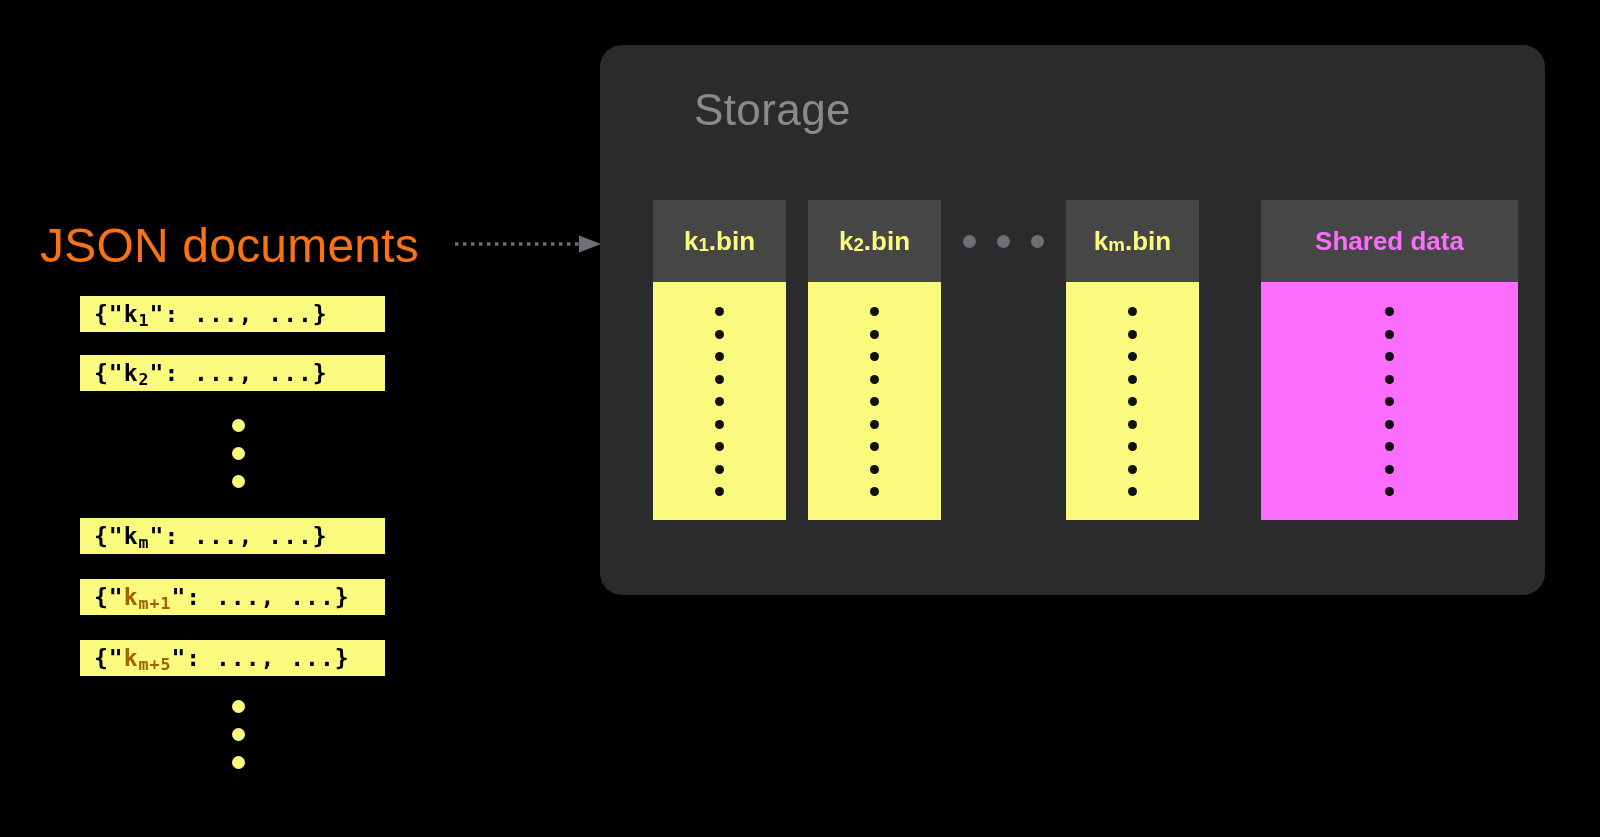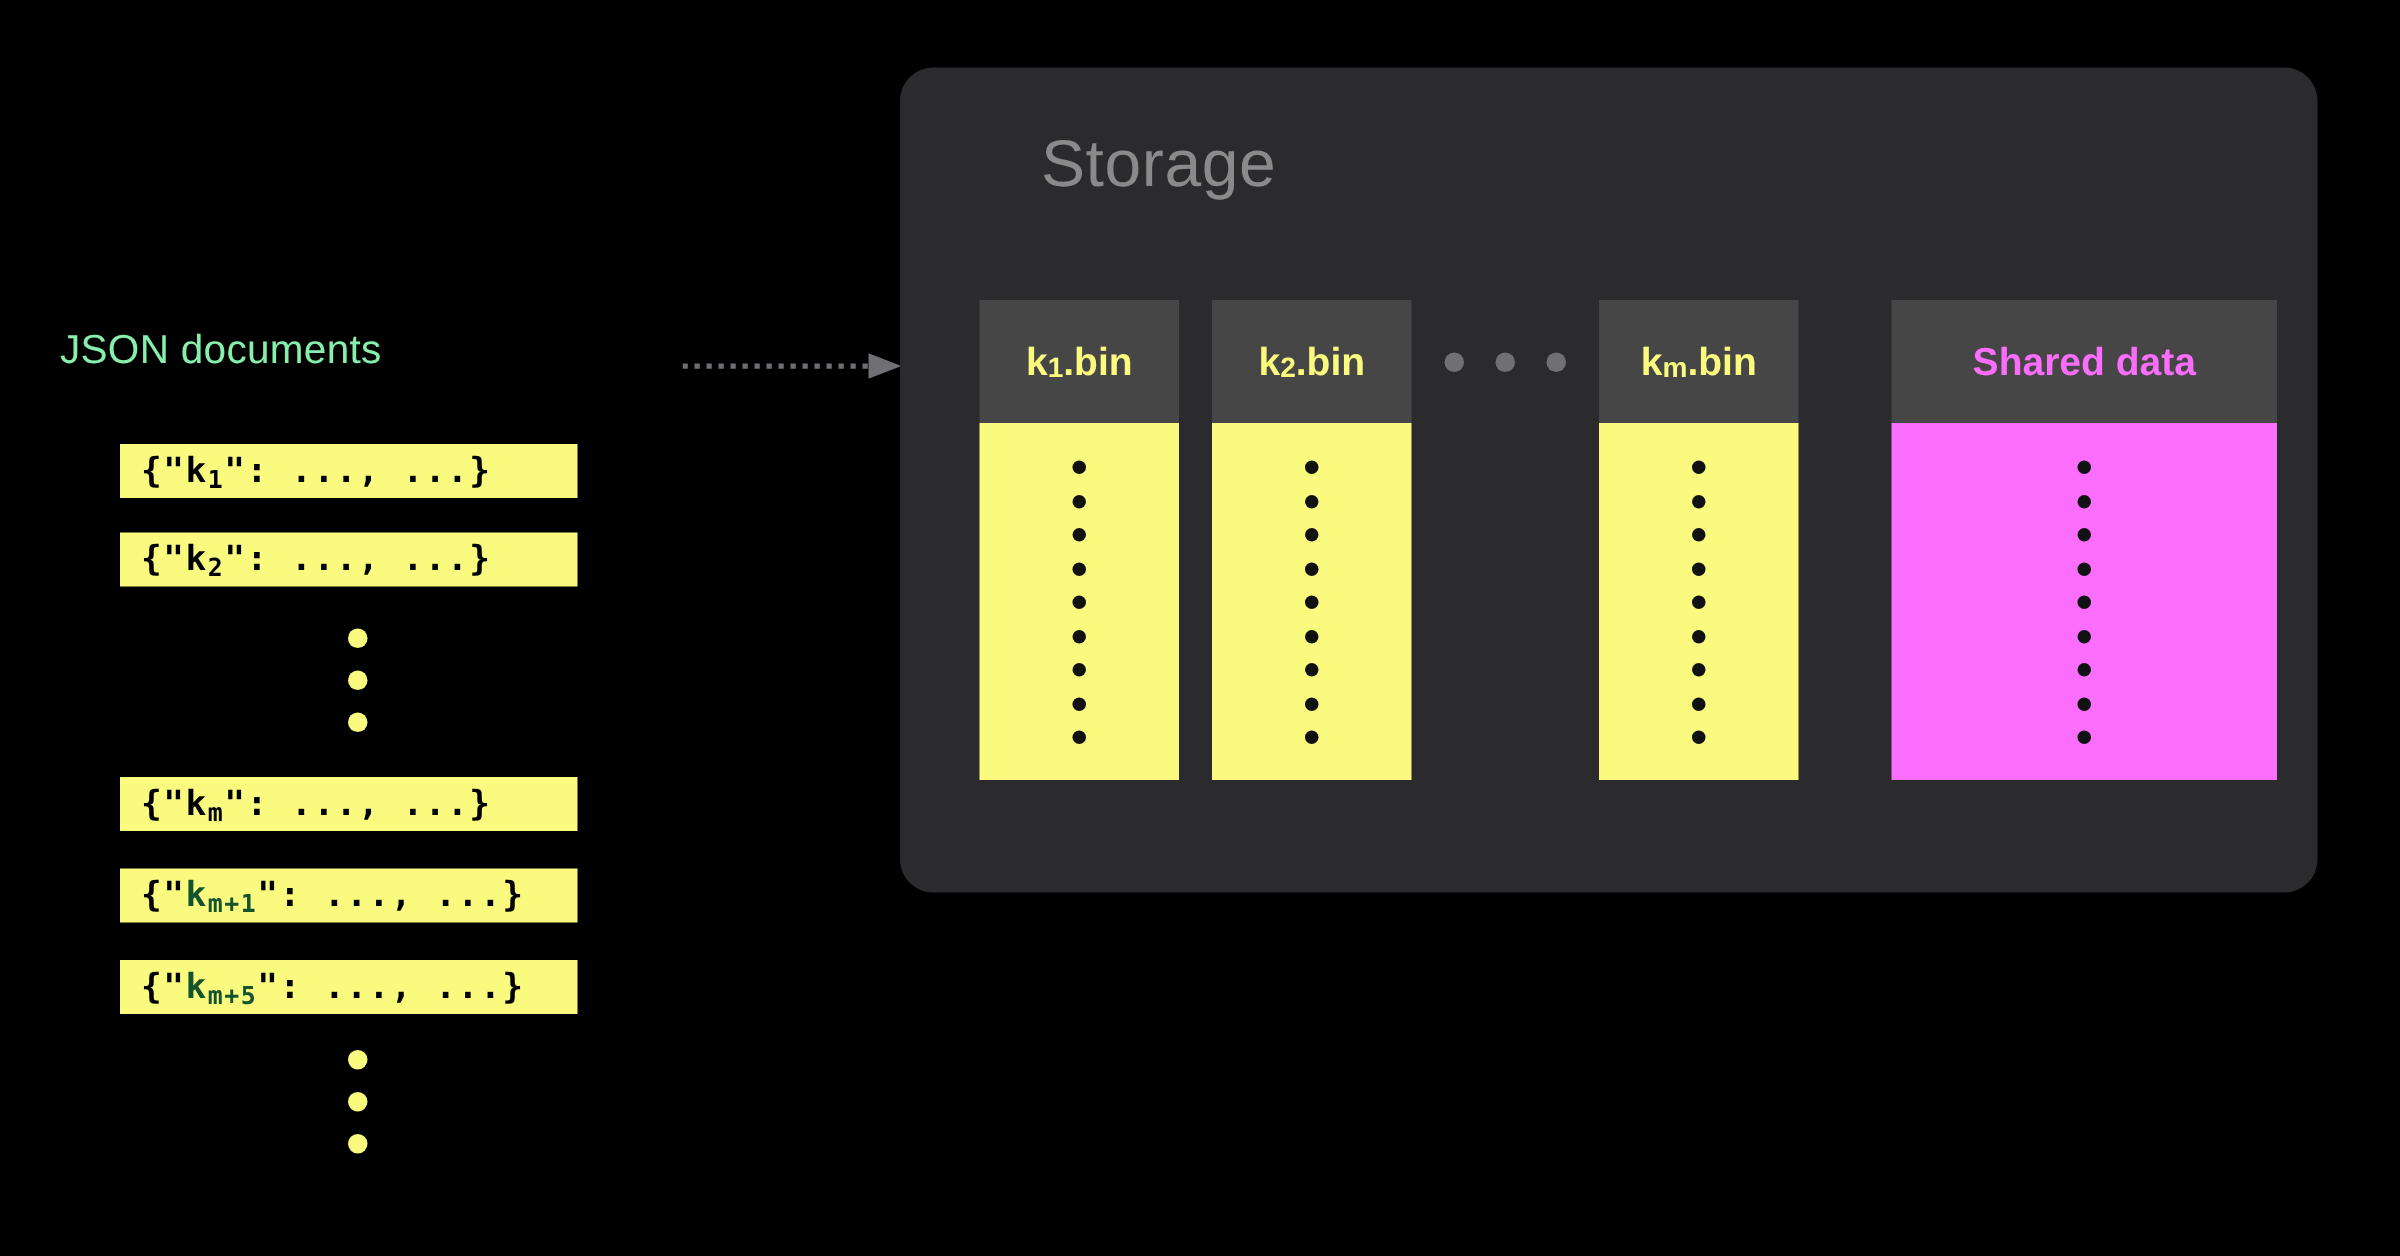--- a/index.html
+++ b/index.html
@@ -19,22 +19,22 @@
   #left-pane {
     position: absolute;
     left: 0; top: 0;
     width: 600px; height: 837px;
   }
 
   #json-documents-label {
     position: absolute;
     left: 40px;
     top: 218px;
-    font-size: 27px;
-    color: #86efac;
+    font-size: 48px;
+    color: #f97316;
     letter-spacing: 0.2px;
     white-space: nowrap;
   }
 
   .doc-box {
     position: absolute;
     left: 80px;
     height: 36px;
     background: #f9fa7e;
     color: #000000;
@@ -47,21 +47,21 @@
     box-sizing: border-box;
     letter-spacing: 1px;
   }
   .doc-box sub {
     font-size: 0.72em;
     vertical-align: baseline;
     position: relative;
     top: 4px;
     font-weight: bold;
   }
-  .doc-key-highlight { color: #14532d; }
+  .doc-key-highlight { color: #a16207; }
 
   .vdots-yellow {
     position: absolute;
     left: 232px;
     display: flex;
     flex-direction: column;
     align-items: center;
     gap: 15px;
   }
   .vdots-yellow span {

